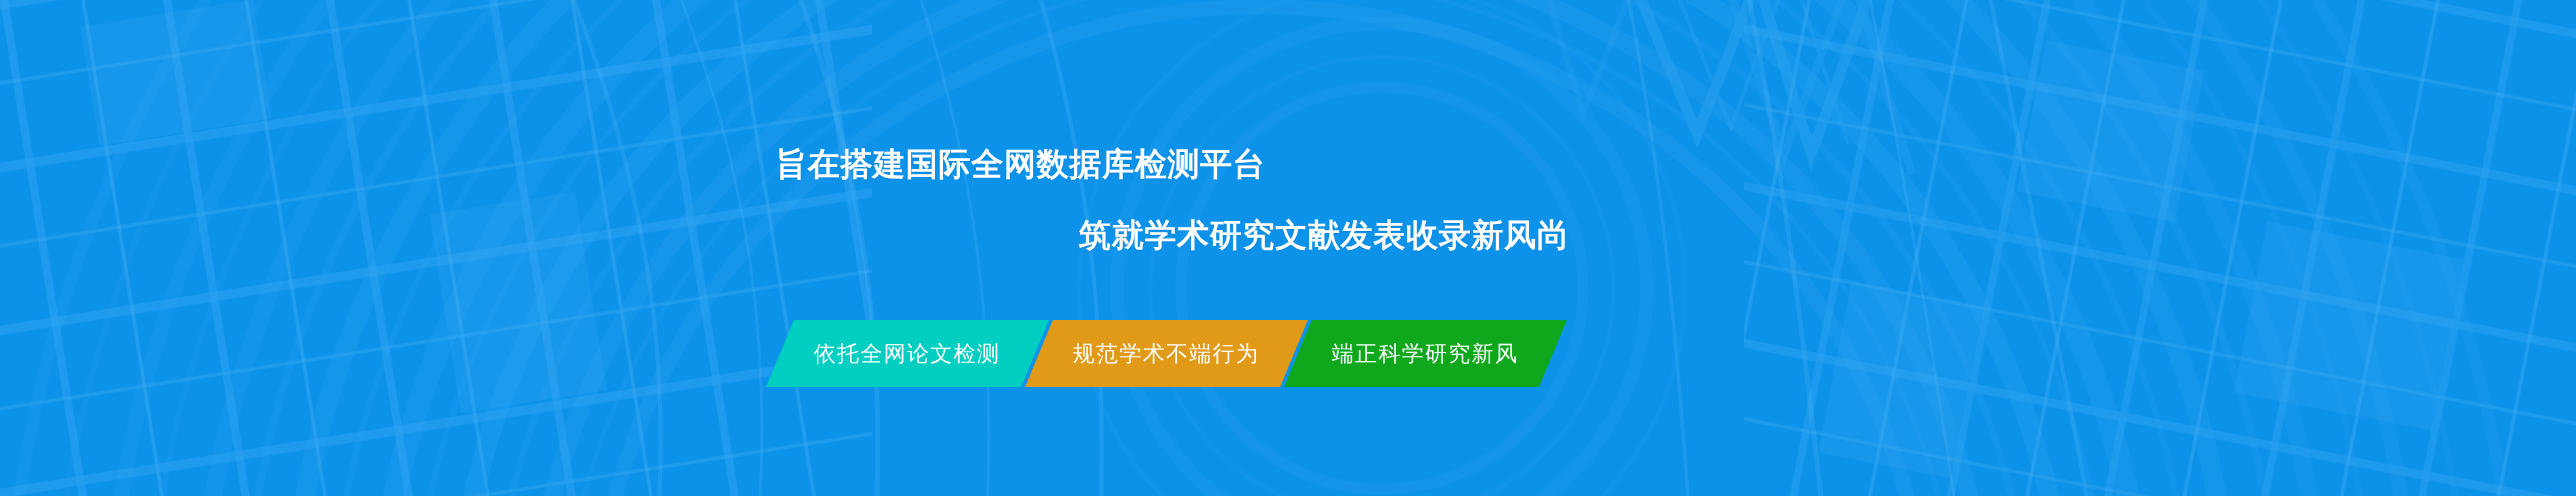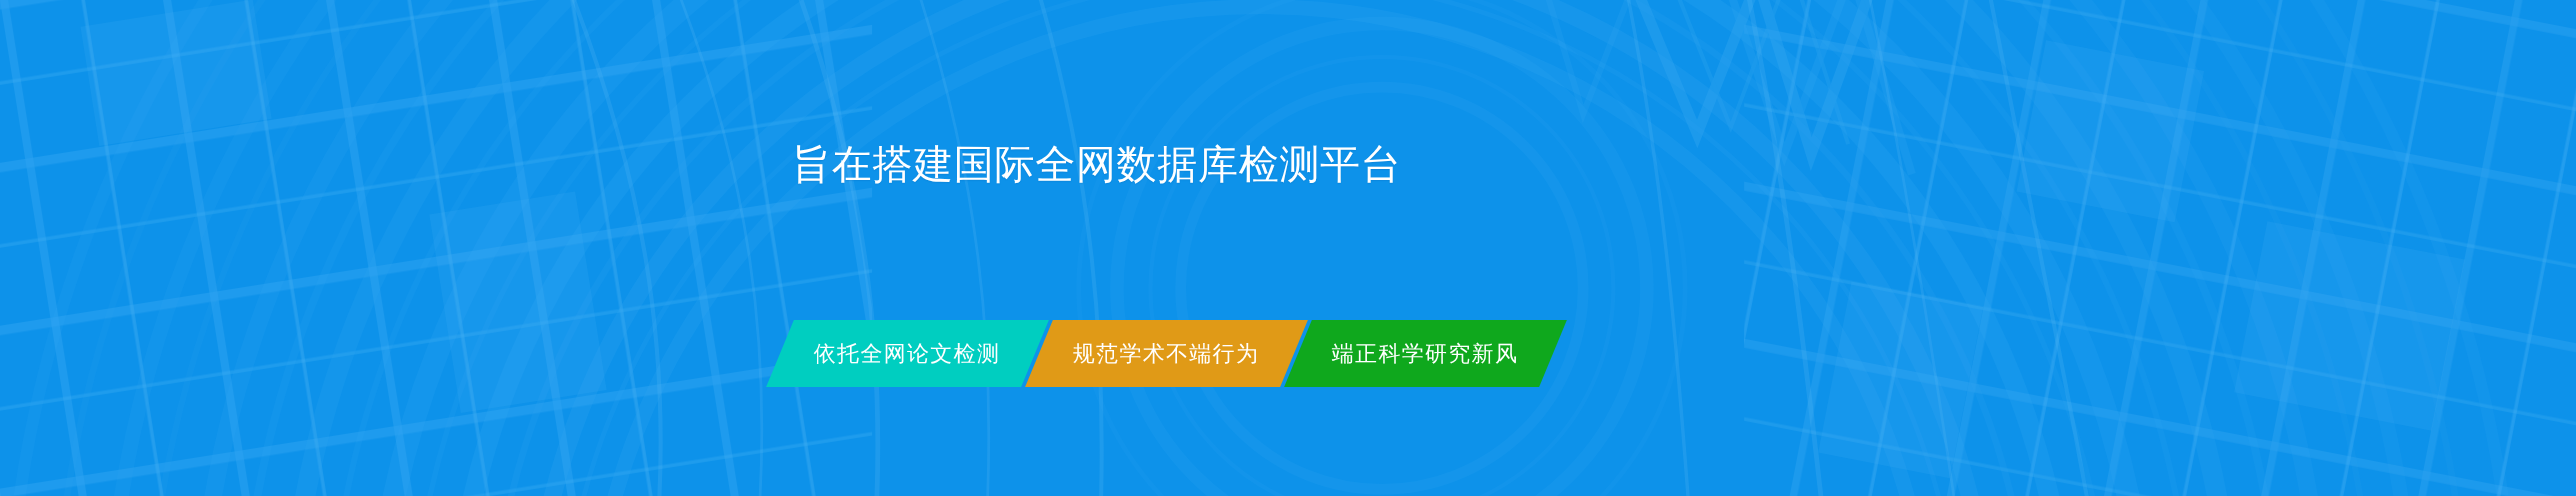--- a/index.html
+++ b/index.html
@@ -24,27 +24,26 @@
   
   .headline {
     position:absolute;
     left:0; top:129px;
     width:2576px;
     z-index:5;
     pointer-events:none;
   }
   .headline-line {
     color:#ffffff;
-    font-size:40px;
+    font-size:32px;
     line-height:71px;
-    font-weight:400;
+    font-weight:700;
     letter-spacing:0.7px;
     white-space:nowrap;
     text-shadow:0 0.7px 1.3px rgba(0,60,120,.12);
-    margin-left:16px;
   }
   .line-1 { padding-left:775px; }
   .line-2 { padding-left:1079px; }
 
   
   .tag-strip {
     position:absolute;
     left:780px; top:320px;
     height:67px;
     z-index:5;
@@ -162,20 +161,21 @@
         <rect x="640" y="320" width="220" height="300" transform="rotate(-9 640 320)"></rect>
         <rect x="3050" y="60" width="240" height="230" transform="rotate(11 3050 60)"></rect>
         <rect x="3380" y="330" width="300" height="260" transform="rotate(11 3380 330)"></rect>
         <rect x="2760" y="420" width="200" height="260" transform="rotate(11 2760 420)"></rect>
       </g>
     </g>
   </svg>
 
   <div class="headline">
     <div class="headline-line line-1">旨在搭建国际全网数据库检测平台</div>
+    <div class="headline-line line-2">筑就学术研究文献发表收录新风尚</div>
   </div>
 
   <div class="tag-strip">
     <div class="tag tag-teal">
       <span class="tag-label">依托全网论文检测</span>
     </div>
     <div class="tag tag-orange">
       <span class="tag-label">规范学术不端行为</span>
     </div>
     <div class="tag tag-green">

